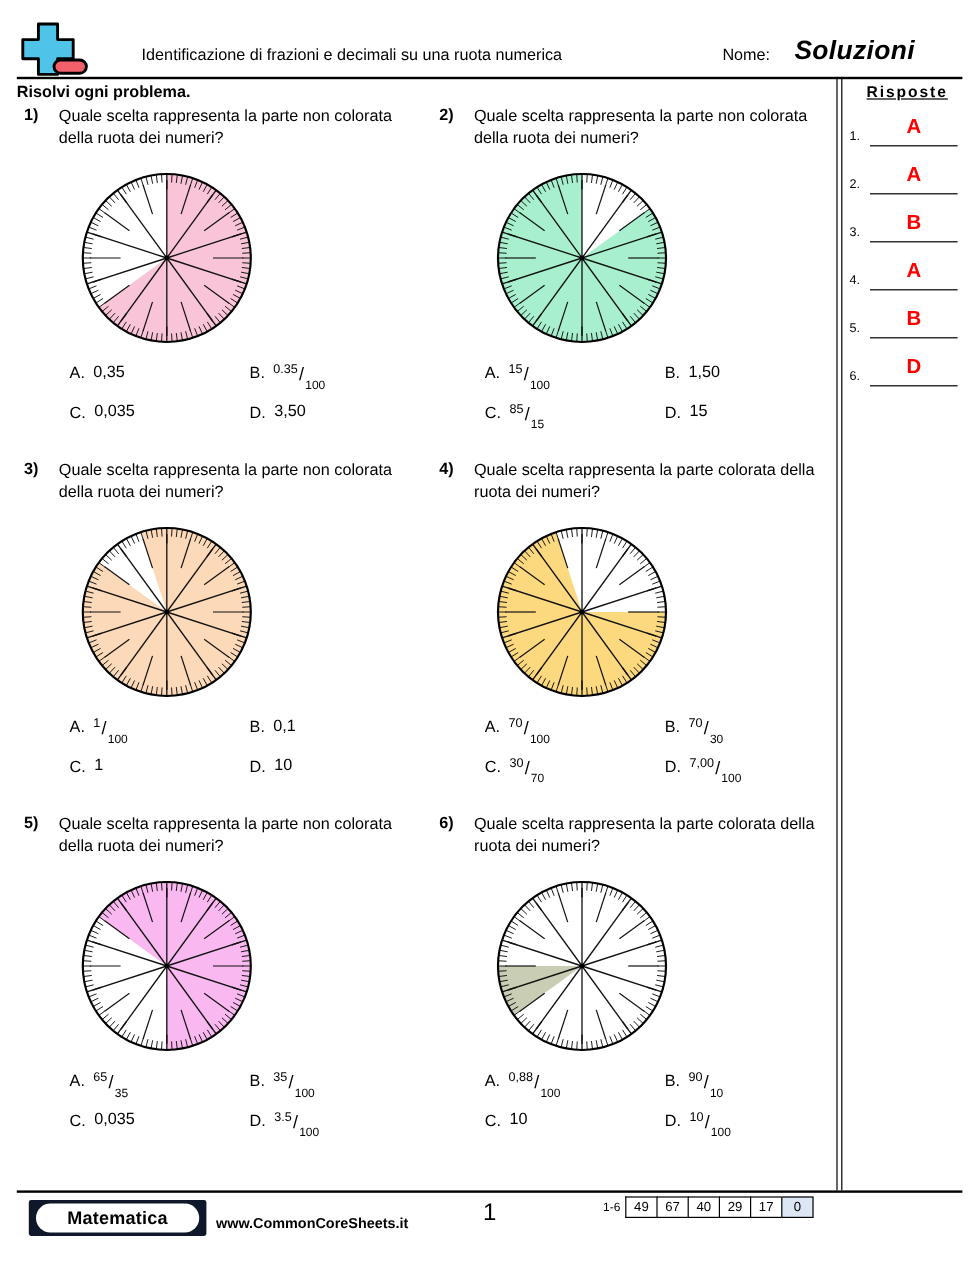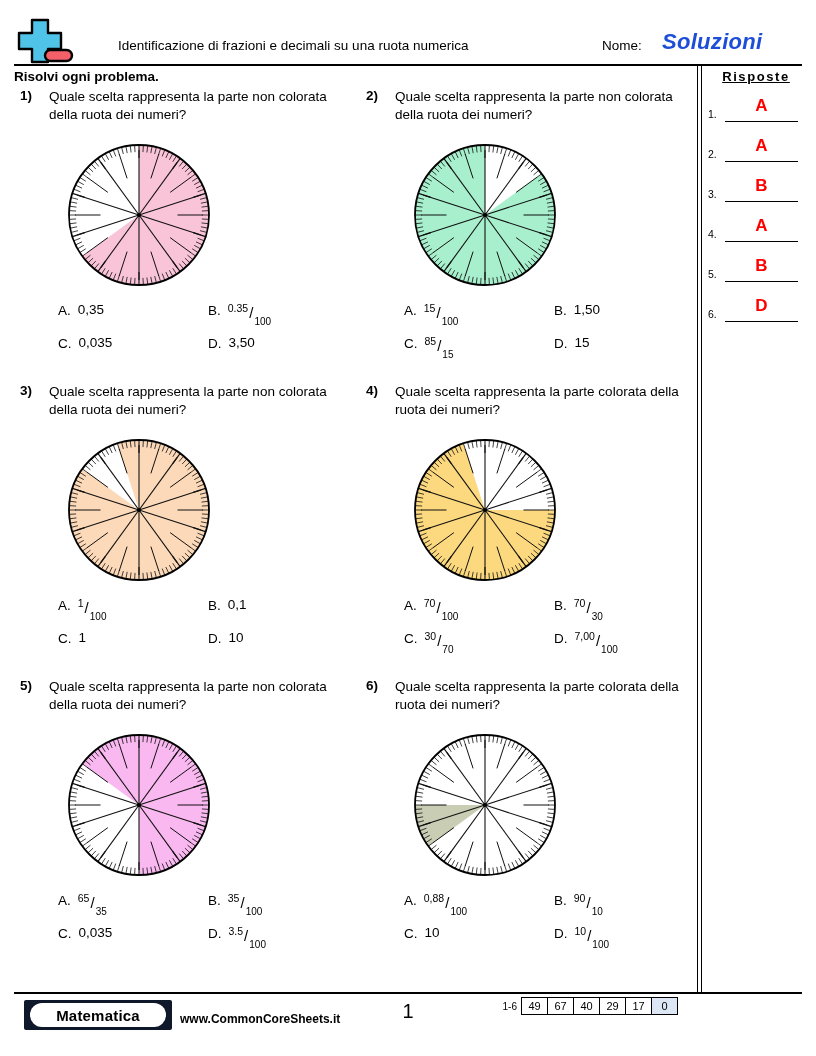--- a/index.html
+++ b/index.html
@@ -13,21 +13,21 @@
   
   .header{position:absolute;left:14px;top:18px;width:788px;height:48px;}
   .logo{position:absolute;left:0;top:0;width:62px;height:48px;}
   .header-title{
     position:absolute;left:104px;top:20px;width:470px;
     font-size:13.5px;line-height:16px;white-space:nowrap;
   }
   .name-label{position:absolute;left:588px;top:20px;font-size:13.5px;text-align:center;}
   .name-value{
     position:absolute;left:648px;top:11px;font-size:22px;font-weight:bold;
-    color:#1d4ed8;font-style:italic;letter-spacing:.3px;
+    color:#000000;font-style:italic;letter-spacing:.3px;
   }
   .rule-top{position:absolute;left:14px;top:64px;width:788px;height:2px;background:#000;}
 
   .instructions{
     position:absolute;left:14px;top:69px;font-size:13.5px;font-weight:bold;
   }
 
   
   .ans-divider{position:absolute;left:697px;top:64px;width:0;height:928px;
     border-left:1px solid #000;border-right:1px solid #000;width:3px;}

